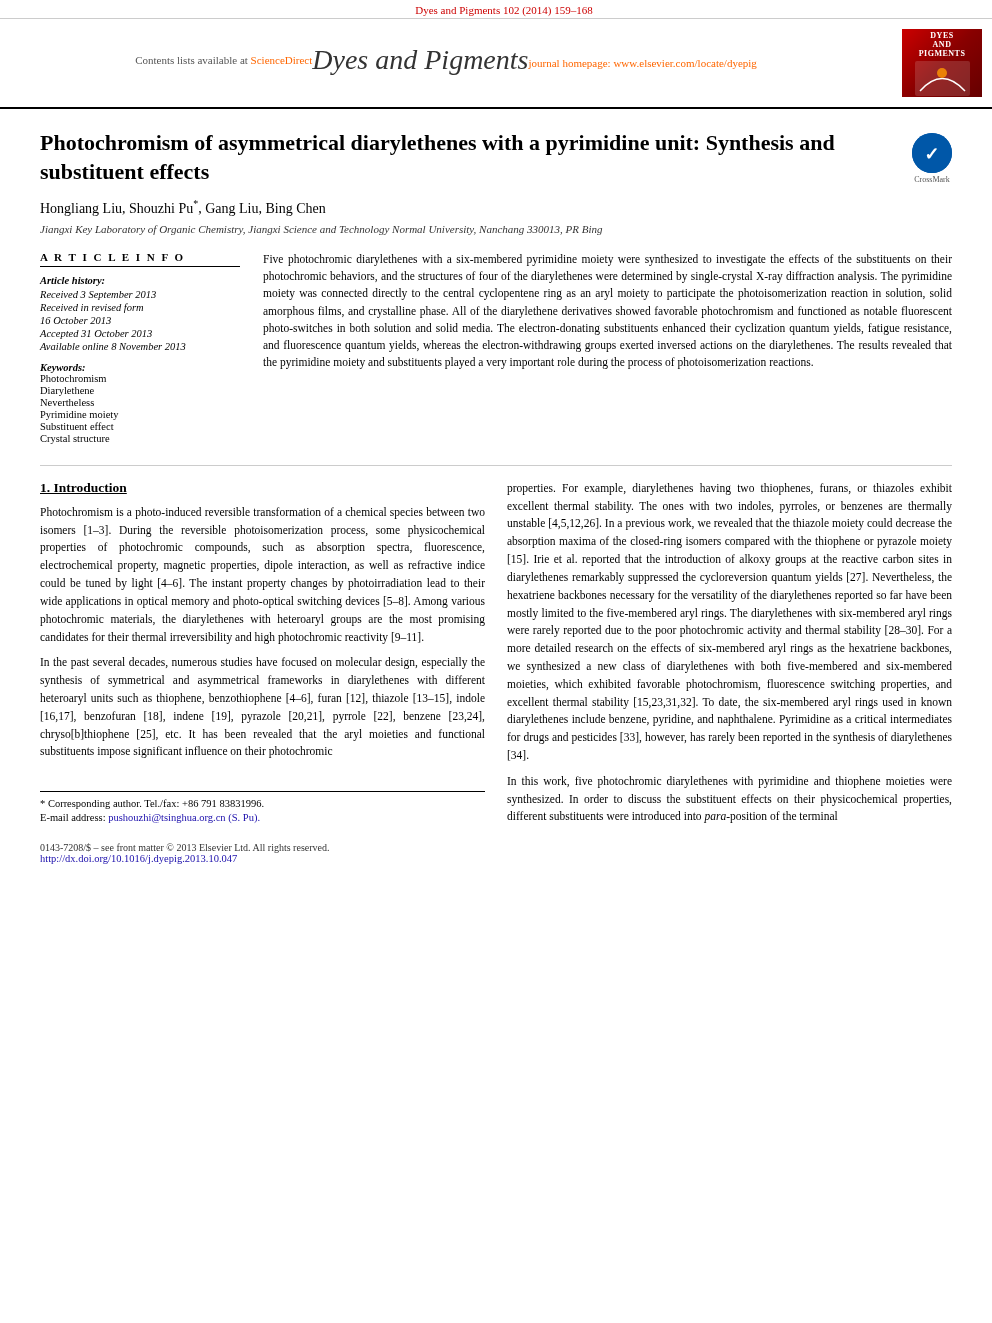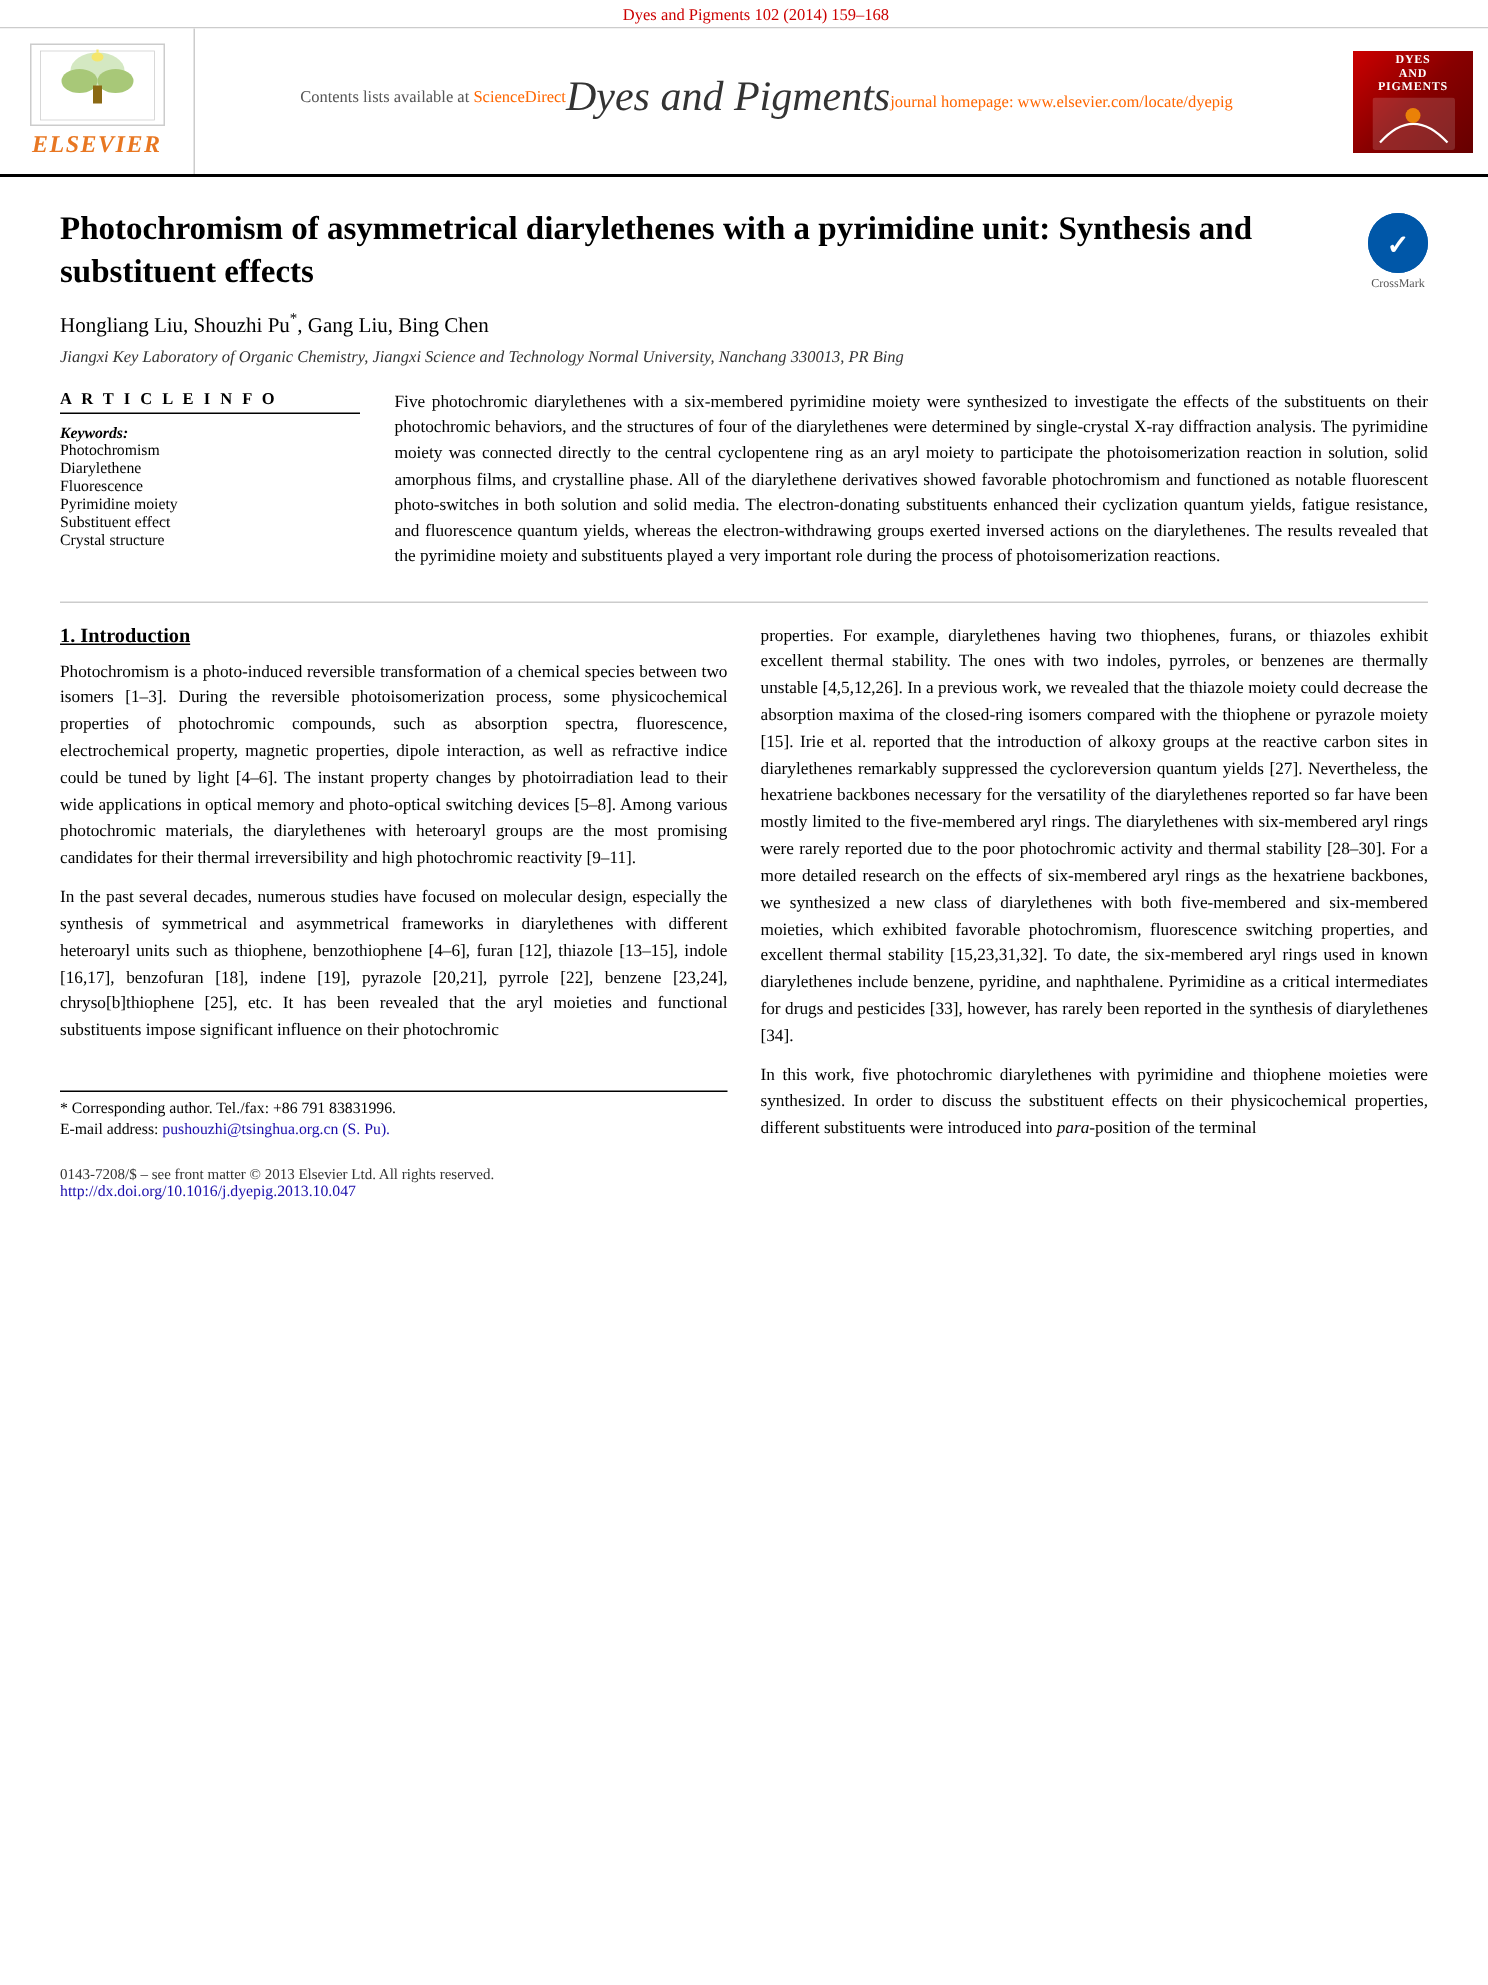--- a/index.html
+++ b/index.html
@@ -264,40 +264,20 @@
 <body>
 
 <div style="position:relative;">
 
   <div class="top-bar">
     <span>Dyes and Pigments 102 (2014) 159–168</span>
   </div>
 
   <div class="journal-header">
 
-    <div class="header-left">
-      <div class="elsevier-logo">
-
-        <div class="logo-img">
-          <svg width="80" height="50" viewBox="0 0 80 50">
-
-            <rect x="2" y="2" width="76" height="46" fill="#fff" stroke="#ccc" stroke-width="0.5"></rect>
-
-            <ellipse cx="40" cy="15" rx="18" ry="12" fill="#d4e8c2"></ellipse>
-            <ellipse cx="28" cy="22" rx="12" ry="8" fill="#a8c878"></ellipse>
-            <ellipse cx="52" cy="22" rx="12" ry="8" fill="#a8c878"></ellipse>
-            <rect x="37" y="25" width="6" height="12" fill="#8b6914"></rect>
-
-            <ellipse cx="40" cy="6" rx="4" ry="3" fill="#f5e66c"></ellipse>
-            <line x1="40" y1="3" x2="40" y2="1" stroke="#f5e66c" stroke-width="1.5"></line>
-          </svg>
-        </div>
-        <div class="elsevier-text">ELSEVIER</div>
-      </div>
-    </div>
 
     <div class="header-center">
       <div class="sciencedirect-line">
         <span>Contents lists available at</span>
         <span style="color:#f60;">ScienceDirect</span>
       </div>
       <div class="journal-title">Dyes and Pigments</div>
       <div class="journal-homepage">
         <span style="color:#f60;">journal homepage: www.elsevier.com/locate/dyepig</span>
       </div>
@@ -336,26 +316,34 @@
       <span>Hongliang Liu, Shouzhi Pu<sup>*</sup>, Gang Liu, Bing Chen</span>
     </div>
 
     <div class="affiliation">Jiangxi Key Laboratory of Organic Chemistry, Jiangxi Science and Technology Normal University, Nanchang 330013, PR Bing</div>
 
     <div class="two-col">
 
       <div class="article-info">
         <div class="article-info-title">A R T I C L E   I N F O</div>
 
+        <div class="article-history">
+          <span class="history-label">Article history:</span>
+          <div class="history-item">Received 3 September 2013</div>
+          <div class="history-item">Received in revised form</div>
+          <div class="history-item">16 October 2013</div>
+          <div class="history-item">Accepted 31 October 2013</div>
+          <div class="history-item">Available online 8 November 2013</div>
+        </div>
 
         <div class="keywords-section">
           <span class="keywords-label">Keywords:</span>
           <span class="keyword">Photochromism</span>
           <span class="keyword">Diarylethene</span>
-          <span class="keyword">Fluorescence</span>
+          <span class="keyword">Nevertheless</span>
           <span class="keyword">Pyrimidine moiety</span>
           <span class="keyword">Substituent effect</span>
           <span class="keyword">Crystal structure</span>
         </div>
       </div>
 
       <div class="abstract-section">
         <p class="abstract-text">Five photochromic diarylethenes with a six-membered pyrimidine moiety were synthesized to investigate the effects of the substituents on their photochromic behaviors, and the structures of four of the diarylethenes were determined by single-crystal X-ray diffraction analysis. The pyrimidine moiety was connected directly to the central cyclopentene ring as an aryl moiety to participate the photoisomerization reaction in solution, solid amorphous films, and crystalline phase. All of the diarylethene derivatives showed favorable photochromism and functioned as notable fluorescent photo-switches in both solution and solid media. The electron-donating substituents enhanced their cyclization quantum yields, fatigue resistance, and fluorescence quantum yields, whereas the electron-withdrawing groups exerted inversed actions on the diarylethenes. The results revealed that the pyrimidine moiety and substituents played a very important role during the process of photoisomerization reactions.</p>
       </div>
 

